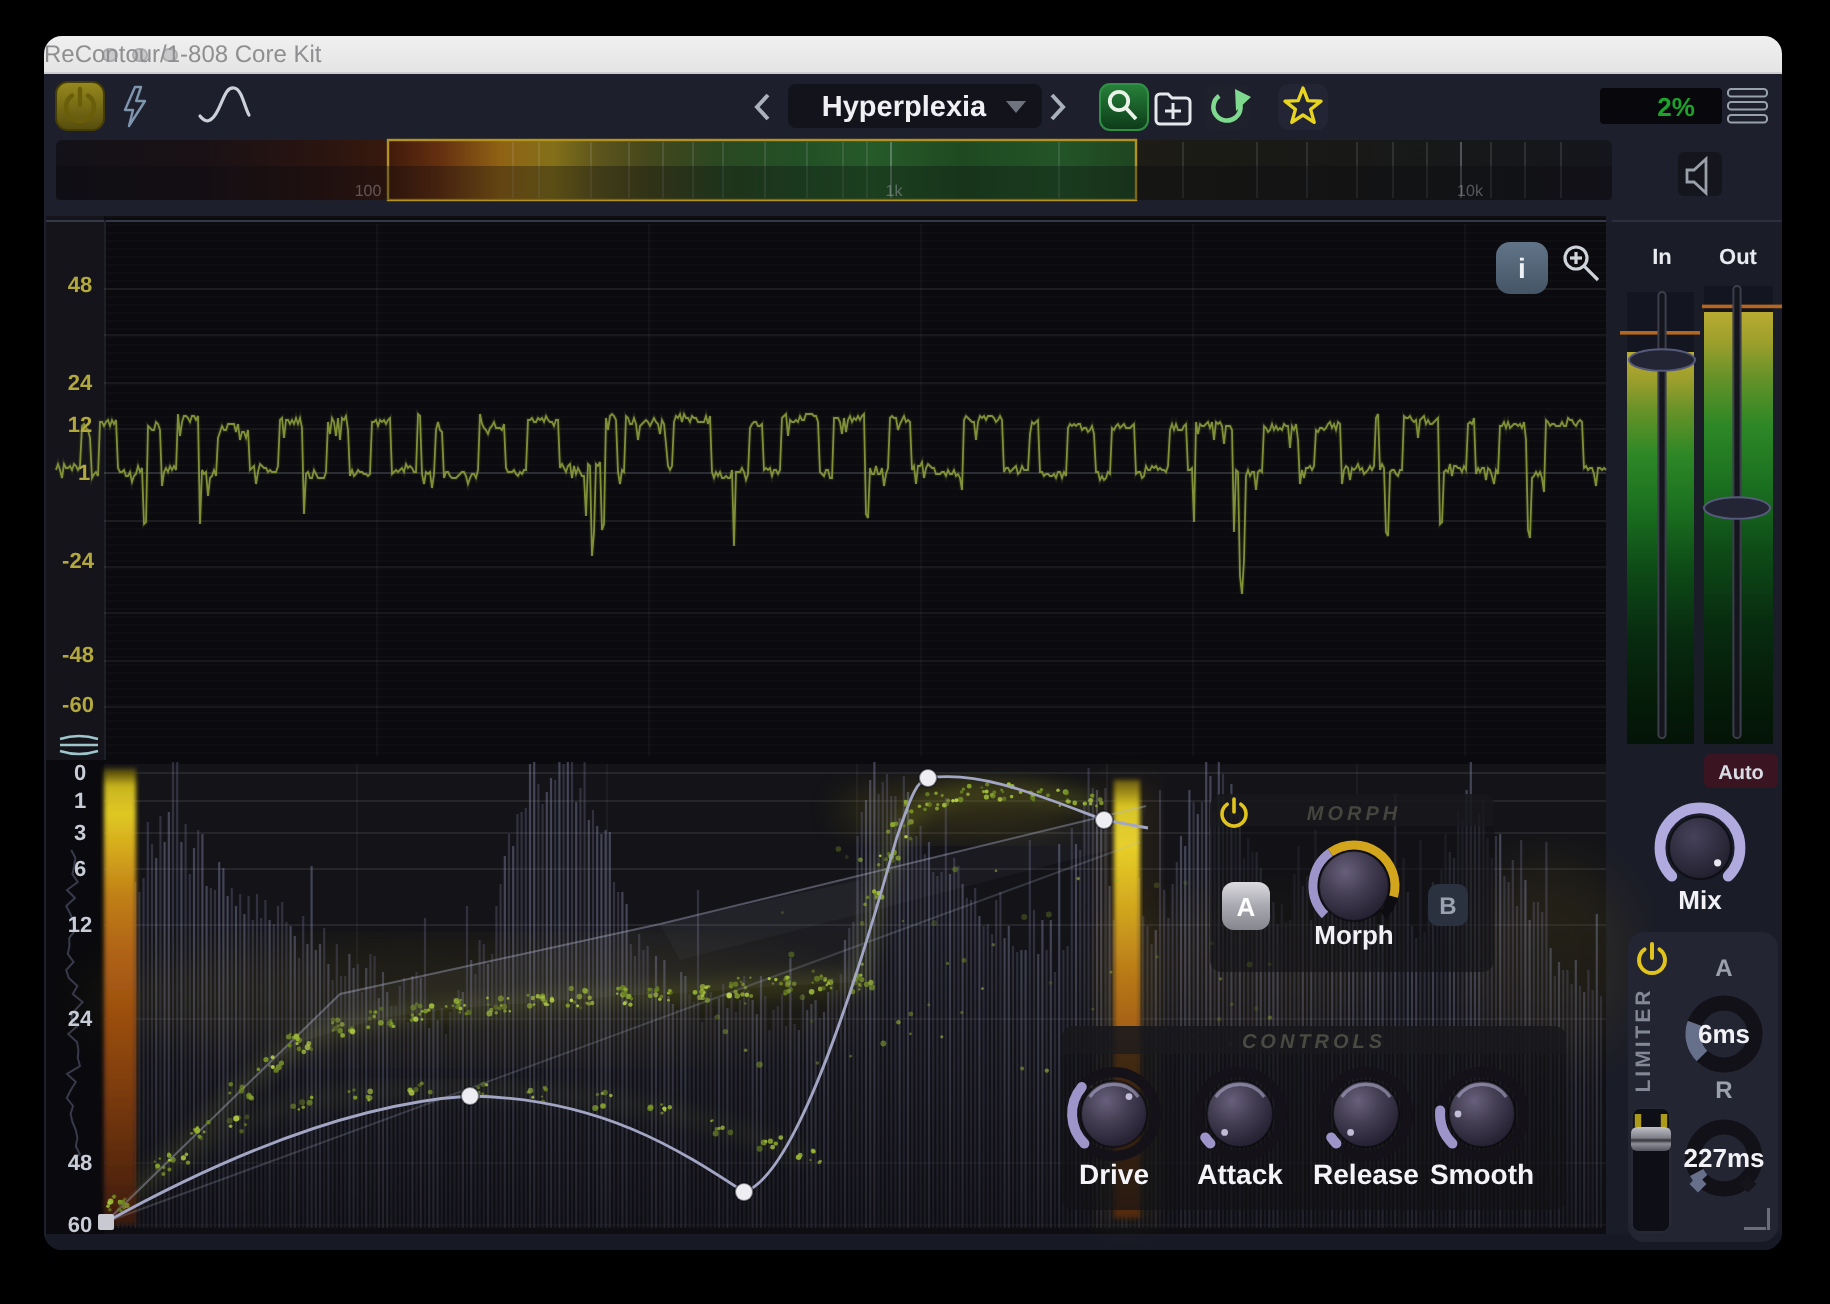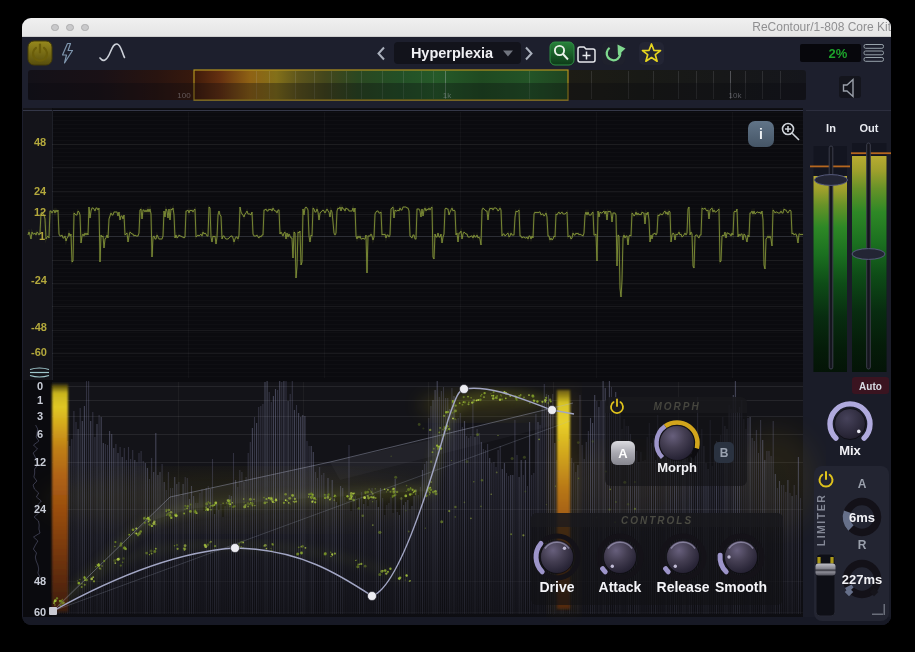--- a/index.html
+++ b/index.html
@@ -5,21 +5,21 @@
   * { margin:0; padding:0; box-sizing:border-box; }
   html,body { width:915px; height:652px; background:#000; overflow:hidden;
     font-family:"Liberation Sans", sans-serif; }
   .win { position:absolute; left:22px; top:18px; width:869px; height:607px;
     border-radius:9px; overflow:hidden; background:#1d1f2d; }
   .titlebar { position:absolute; left:0; top:0; width:869px; height:19px;
     background:linear-gradient(#f0f0f0,#e4e4e4); box-shadow: inset 0 -1px 0 #cdcdcd; }
   .tl { position:absolute; top:5.6px; width:7.8px; height:7.8px; border-radius:50%;
     background:#c9c9cb; border:0.8px solid #adadaf; }
   .title { position:absolute; top:0; left:0; width:869px; height:33px; line-height:19px;
-    text-align:right; color:#8f8f91; font-size:12px; }
+    text-align:left; color:#8f8f91; font-size:12px; }
   .svgroot { position:absolute; left:0; top:0; }
 </style>
 </head>
 <body>
 <div class="win">
 
   <div class="titlebar">
     <div class="tl" style="left:29px"></div>
     <div class="tl" style="left:44px"></div>
     <div class="tl" style="left:59px"></div>

